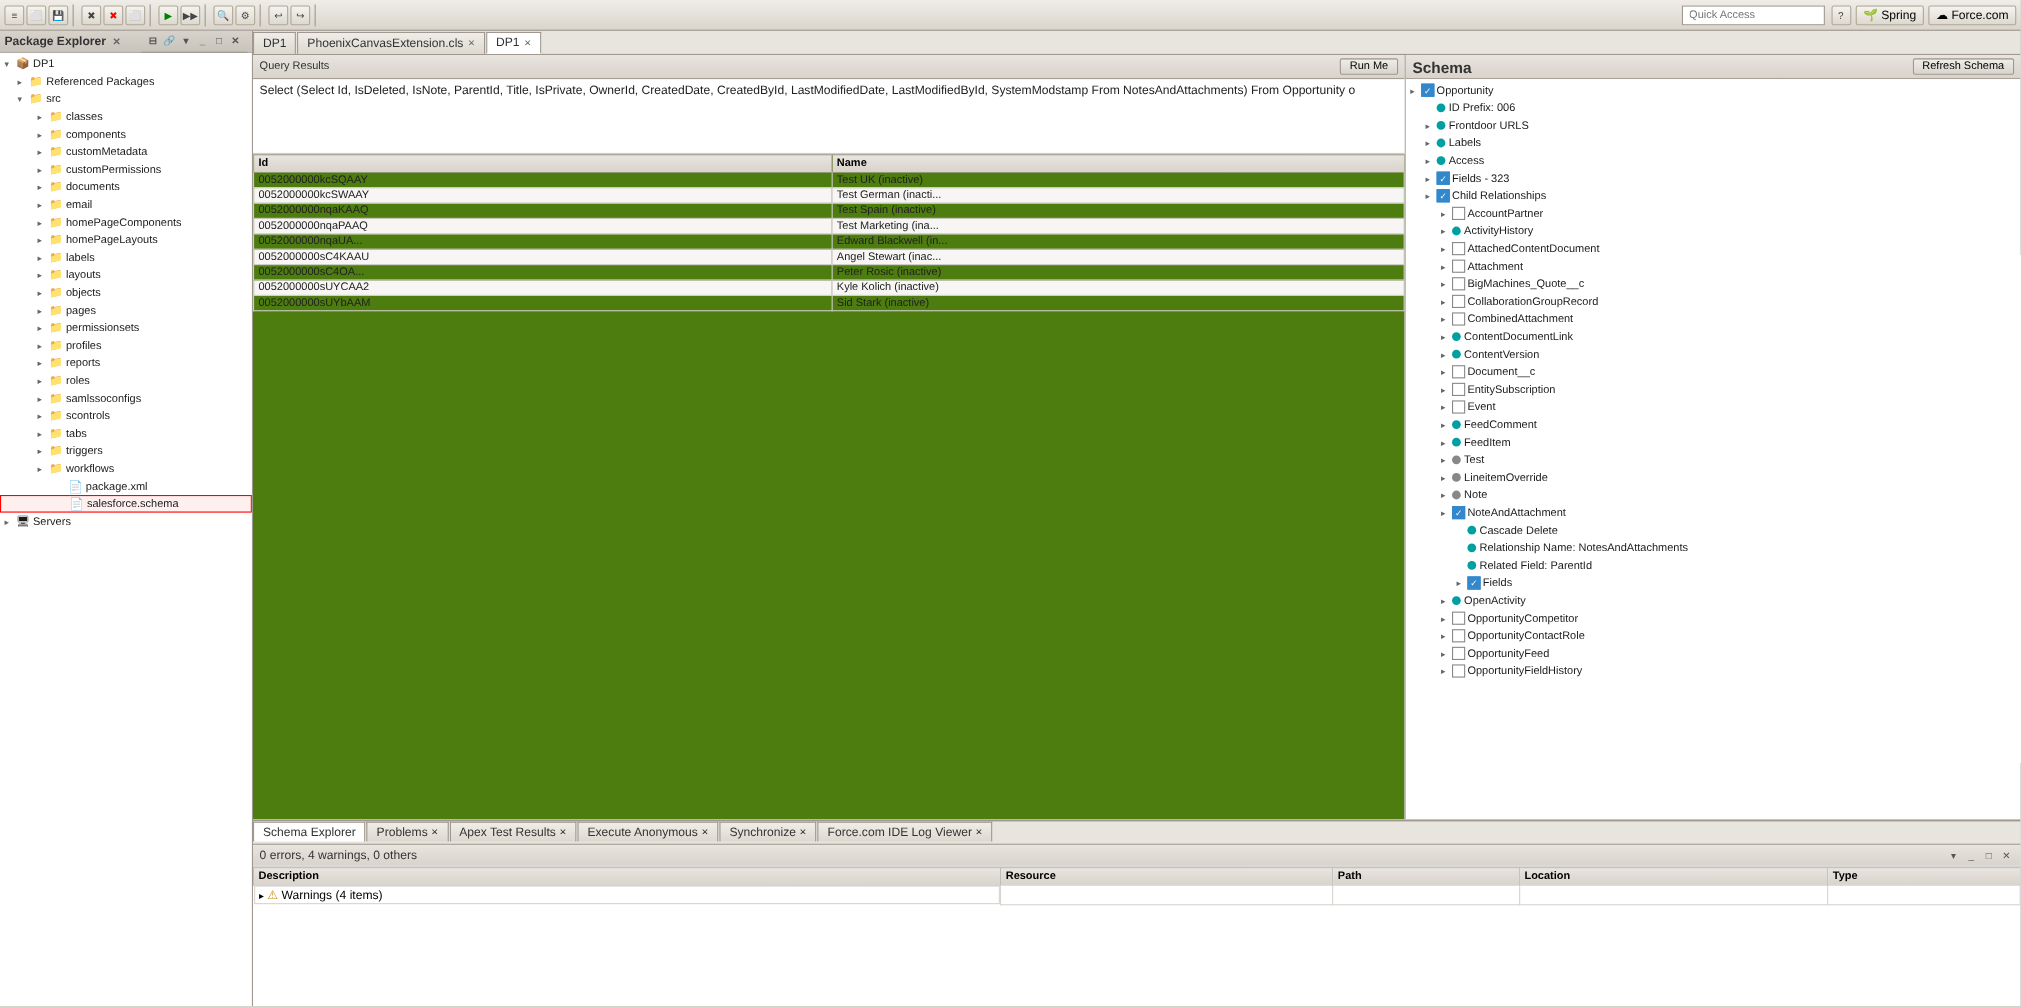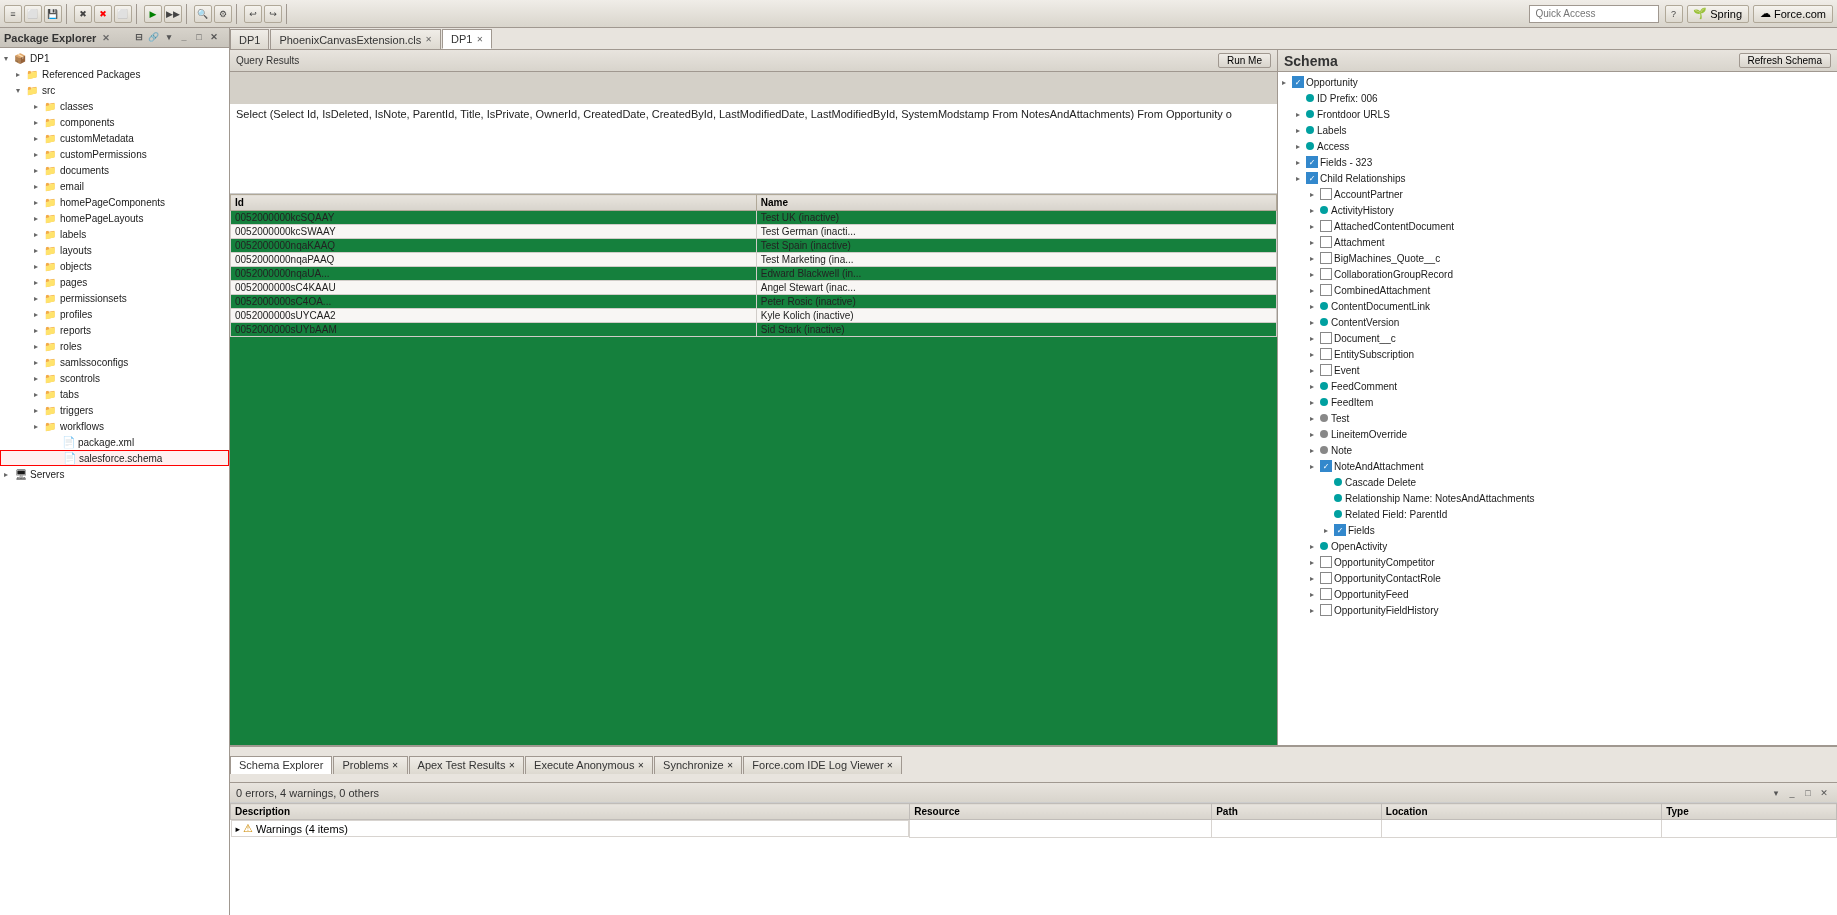--- a/index.html
+++ b/index.html
@@ -183,37 +183,36 @@
       padding: 1px 8px;
       background: linear-gradient(to bottom, #f0ede8, #d8d4cc);
       border: 1px solid #a09890;
       border-radius: 2px;
       font-size: 10px;
       cursor: pointer;
     }
 
     
     .sql-editor {
-      height: 90px;
+      height: 68px;
       background: white;
       border-bottom: 1px solid #ccc;
       padding: 4px 6px;
       font-family: 'Courier New', monospace;
       font-size: 10px;
       color: #222;
       overflow-y: auto;
       position: relative;
-      margin-top: 32px;
     }
 
     
     .results-table-container {
       flex: 1;
       overflow: auto;
-      background: #15803d;
+      background: #4d7c0f;
     }
     .results-table {
       width: 100%;
       border-collapse: collapse;
     }
     .results-table th {
       background: linear-gradient(to bottom, #e8e4de, #d8d4cc);
       border: 1px solid #b0a898;
       padding: 2px 4px;
       font-size: 10px;
@@ -294,25 +293,25 @@
 
     
     .bottom-panel {
       height: 170px;
       border-top: 2px solid #a09890;
       display: flex;
       flex-direction: column;
       background: white;
     }
     .bottom-tabs {
-      height: 36px;
+      height: 21px;
       background: #e8e4de;
       border-bottom: 1px solid #a09890;
       display: flex;
-      align-items: center;
+      align-items: flex-start;
     }
     .bottom-tab {
       height: 18px;
       padding: 0 8px;
       background: linear-gradient(to bottom, #f0ede8, #ddd9d0);
       border: 1px solid #a09890;
       border-bottom: none;
       display: flex;
       align-items: center;
       gap: 3px;

